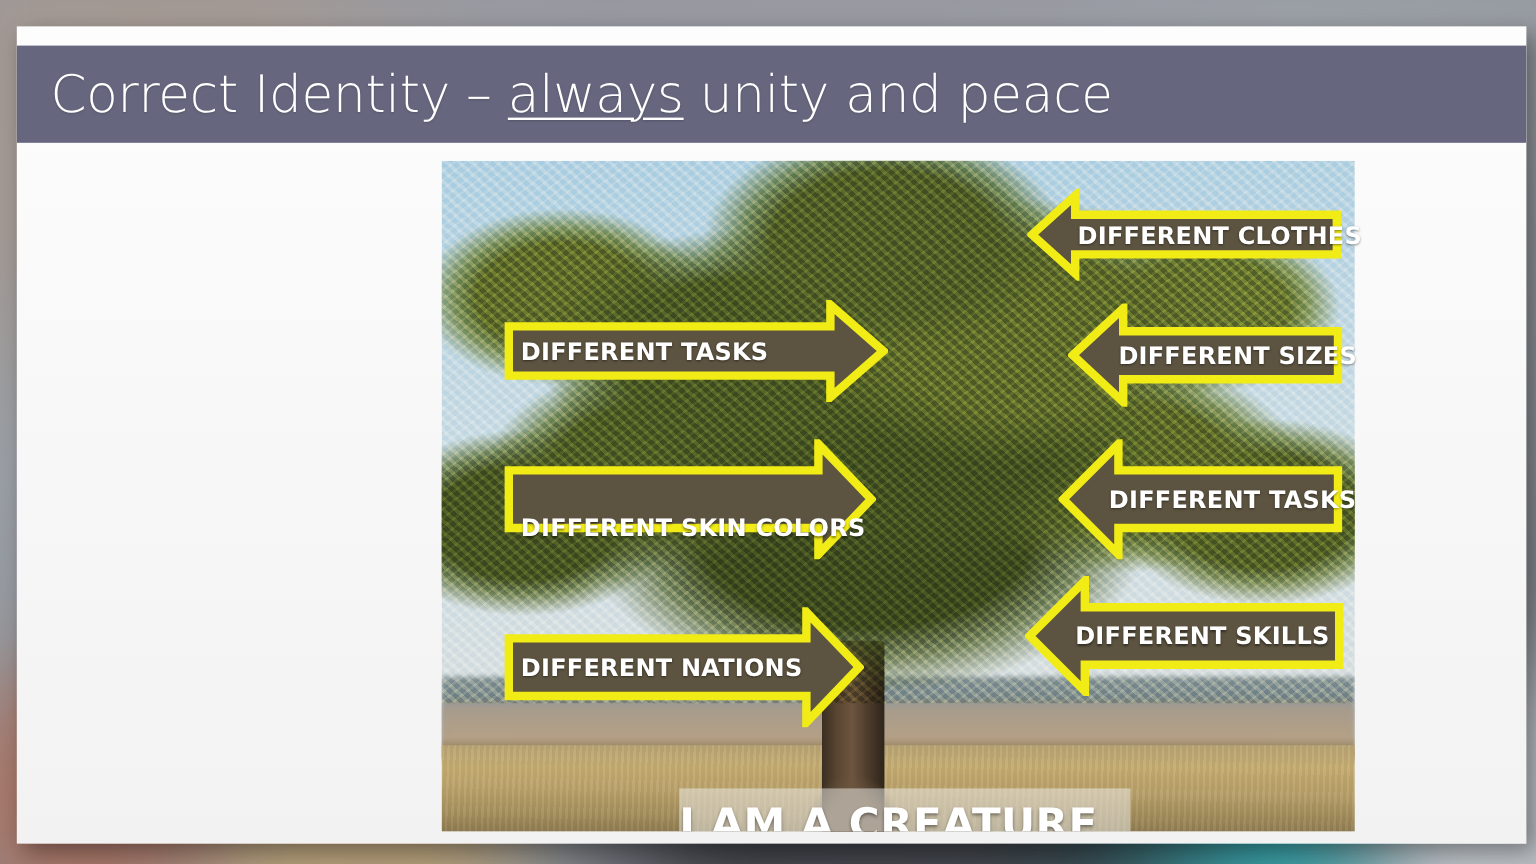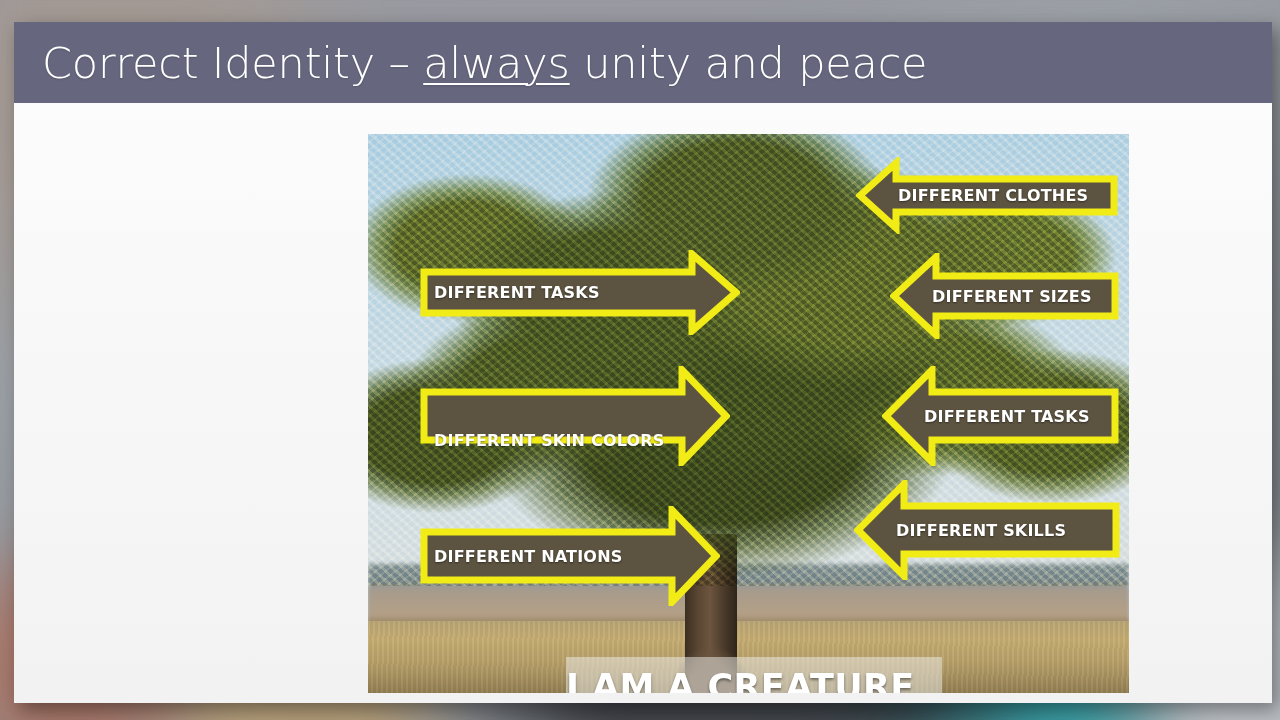--- a/index.html
+++ b/index.html
@@ -138,36 +138,36 @@
     position:absolute;
     display:flex;align-items:center;
     z-index:5;
   }
   .arrow svg{position:absolute;inset:0;width:100%;height:100%;display:block;}
   .arrow .lbl{
     position:relative;
     color:#fdfdfd;
     font-family:"DejaVu Sans","Liberation Sans",sans-serif;
     font-weight:700;
-    font-size:16px;
+    font-size:20px;
     letter-spacing:.2px;
     white-space:nowrap;
     text-shadow:0 1px 2px rgba(0,0,0,.45);
   }
   .arrow.right .lbl{ padding-left:14px; }
   .arrow.left  .lbl{ padding-left:42px; }
 </style>
 </head>
 <body>
 
 <div id="backdrop"></div>
 
 <div id="slide">
 
-  <div id="title-band" style="background: rgb(102, 102, 126);">
+  <div id="title-band" style="background: rgb(102, 102, 126); margin-top: 16px;">
     <div id="title-text"><span>Correct Identity – </span><span class="u">always</span><span> unity and peace</span></div>
   </div>
 
   <div id="photo">
     <div class="sky"></div>
     <div class="hills"></div>
     <div class="hills2"></div>
     <div class="grassline"></div>
     <div class="field"></div>
     <div class="trunk"></div>

